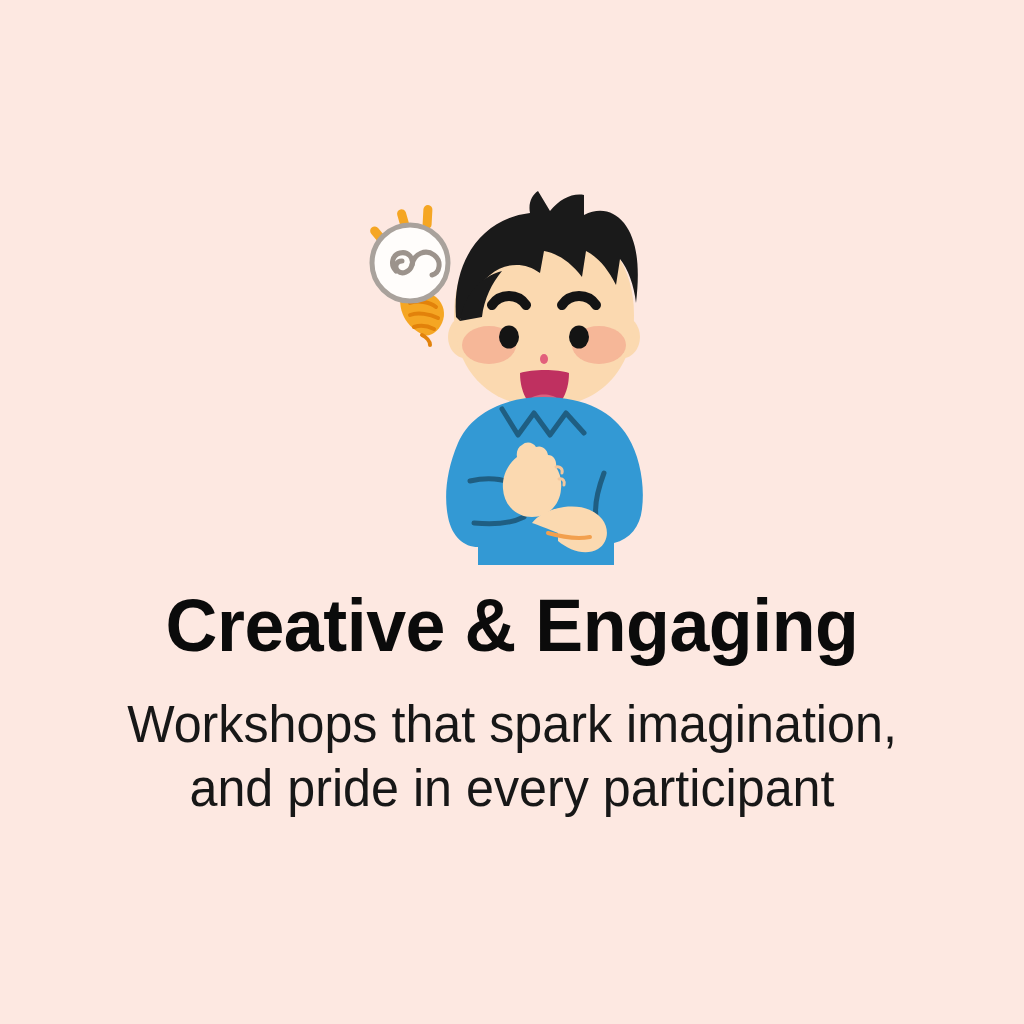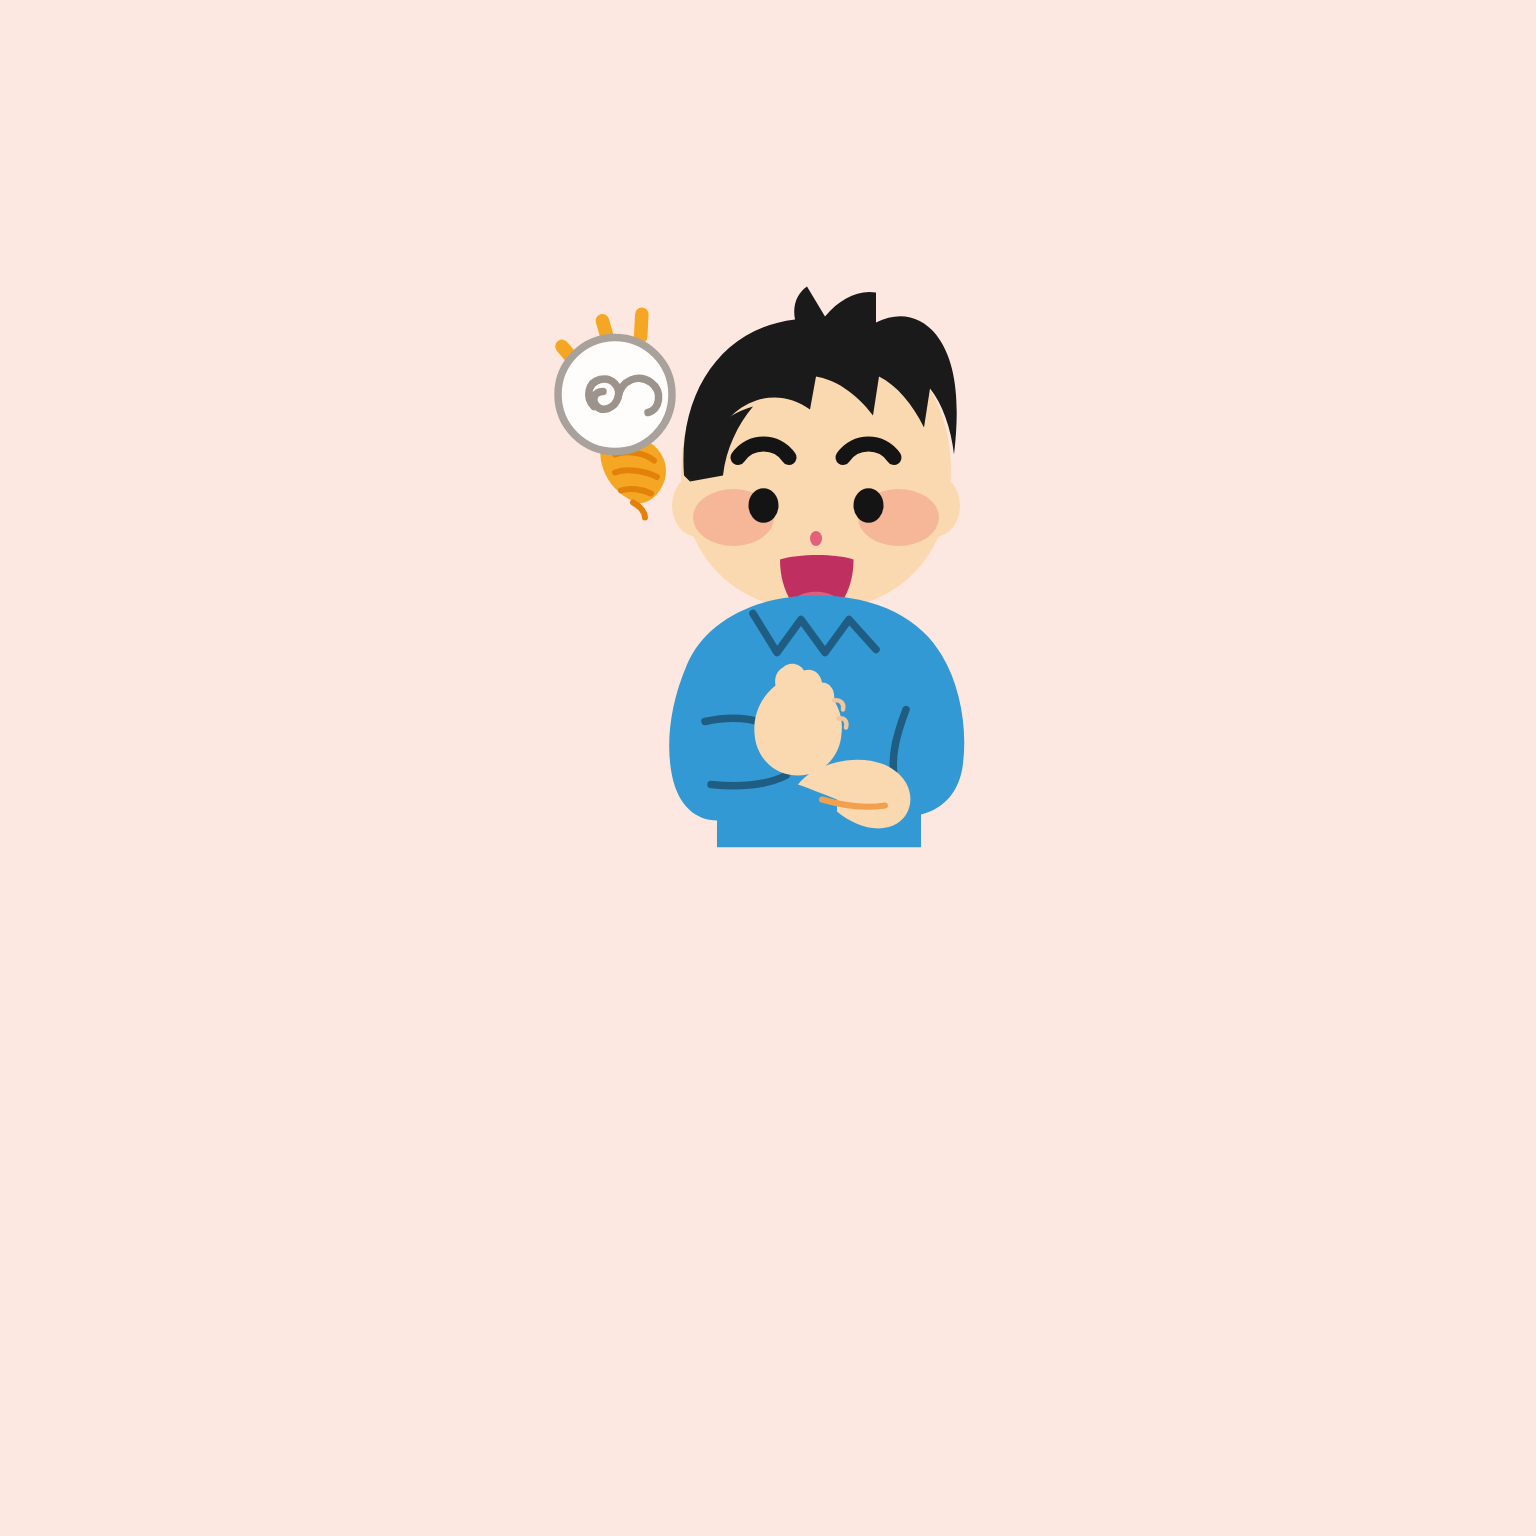--- a/index.html
+++ b/index.html
@@ -203,14 +203,21 @@
                    C228 320 242 324 250 334
                    C258 344 256 358 246 364
                    C234 371 218 366 206 356 Z" fill="#FBD9B0"></path>
           <path d="M196 348 C210 352 226 354 238 352" stroke="#F2A04E" stroke-width="4" fill="none" stroke-linecap="round"></path>
         </g>
 
       </svg>
     </div>
   </div>
 
+  <div class="text-block">
+    <h1 class="headline">Creative &amp; Engaging</h1>
+    <p class="subtitle">
+      <span class="line">Workshops that spark imagination,</span>
+      <span class="line">and pride in every participant</span>
+    </p>
+  </div>
 
 </div>
 
 </body></html>

